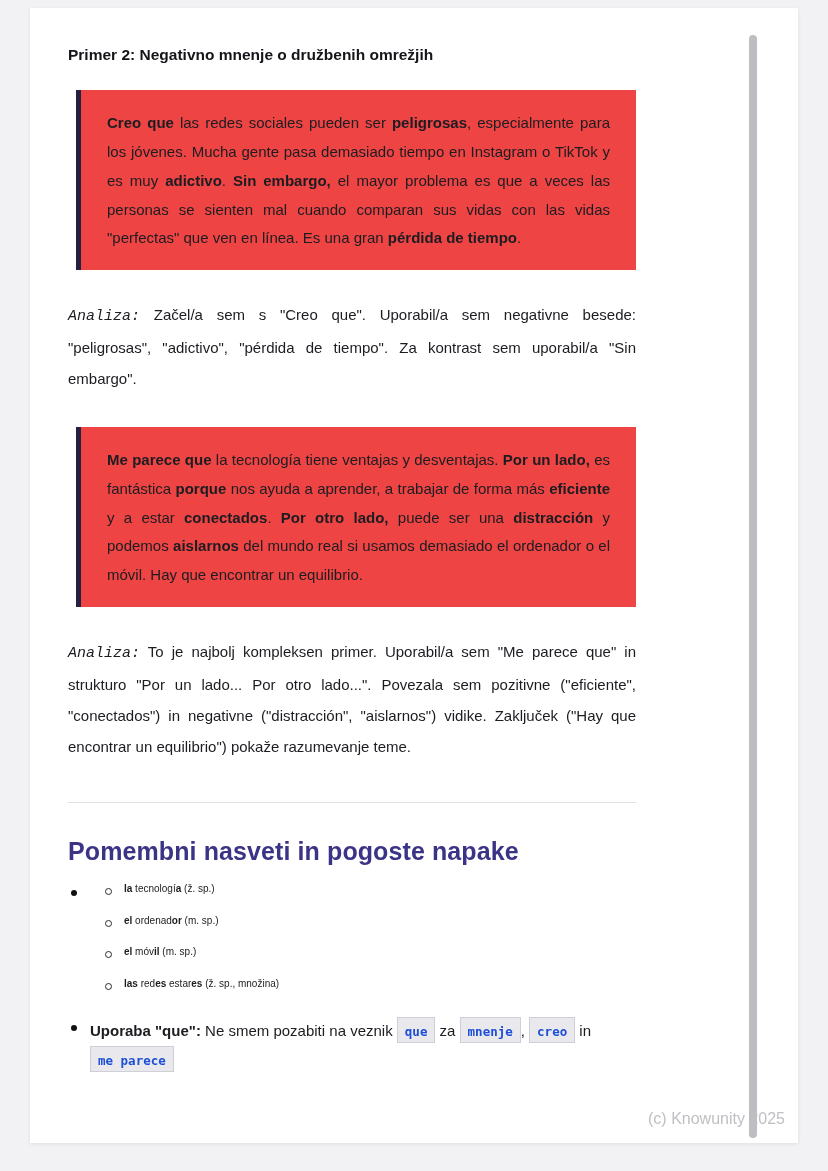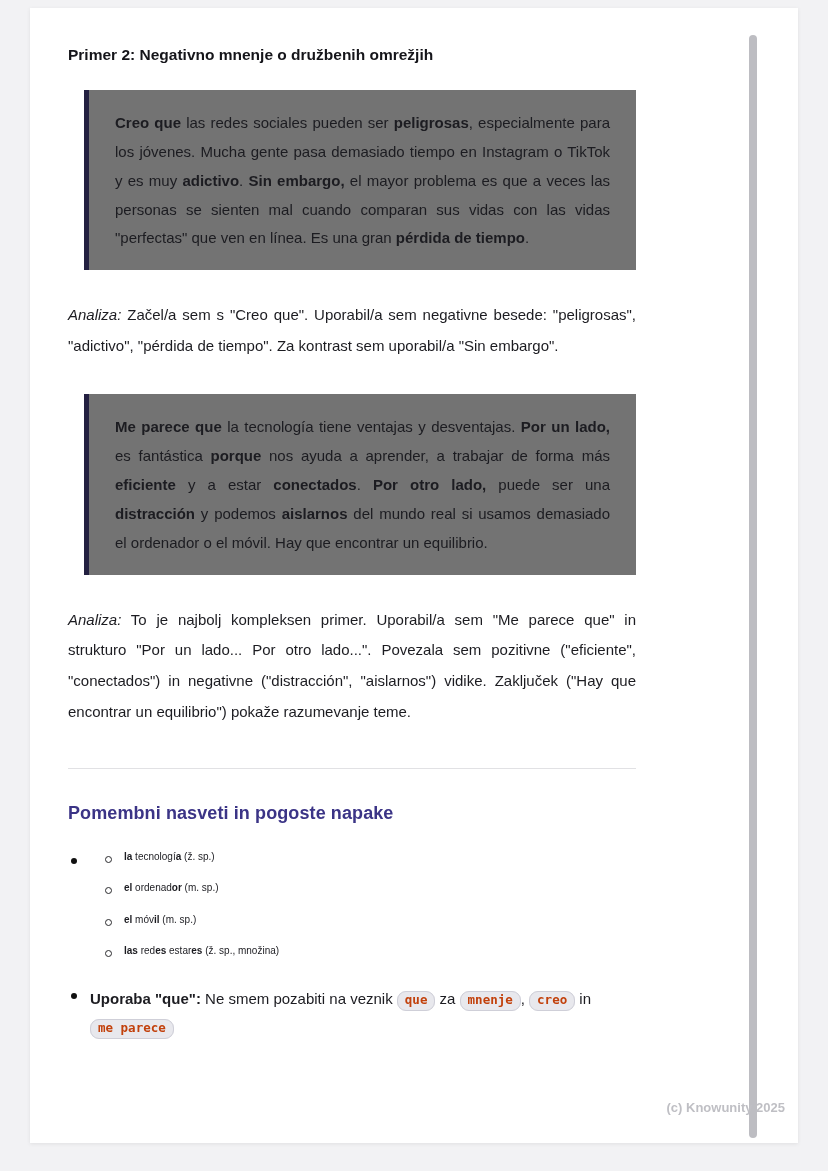--- a/index.html
+++ b/index.html
@@ -29,24 +29,24 @@
     color: #1c1c21;
   }
   h3.subhead {
     font-size: 15.5px;
     font-weight: bold;
     color: #15151a;
     margin: 0 0 24px 0;
     line-height: 1.4;
   }
   .quote {
-    background: #737373;
+    background: #ef4444;
     border-left: 5px solid #232041;
     padding: 19px 26px 17px 26px;
-    margin: 0 0 30px 16px;
+    margin: 0 0 30px 8px;
   }
   .quote p {
     margin: 0;
     font-size: 15px;
     line-height: 1.93;
     text-align: justify;
     color: #1c1c21;
   }
   .analysis {
     font-size: 15px;
@@ -54,23 +54,23 @@
     text-align: justify;
     margin: 0 0 32px 0;
     color: #1c1c21;
   }
   hr.divider {
     border: none;
     border-top: 1px solid #e1e1e4;
     margin: 40px 0 34px 0;
   }
   h2.accent-head {
-    font-size: 18px;
+    font-size: 25px;
     font-weight: bold;
-    margin: 0 0 26px 0;
+    margin: 0 0 16px 0;
     color: #3b3486;
     letter-spacing: 0.1px;
   }
   ul.toplist {
     list-style: none;
     margin: 0;
     padding: 0;
   }
   ul.toplist > li {
     position: relative;
@@ -107,48 +107,47 @@
     position: absolute;
     left: 1px;
     top: 6px;
     width: 5px;
     height: 5px;
     border: 1.5px solid #2b2b2e;
     border-radius: 50%;
     background: transparent;
   }
   .b { font-weight: bold; }
-  .i { font-style: italic; }
+  .i { font-style: italic; font-family: Liberation Mono, monospace; }
   code.chip {
     font-family: "DejaVu Sans Mono", monospace;
     font-size: 12.5px;
     font-weight: bold;
-    color: #c2410c;
+    color: #1d4ed8;
     background: #e8e8ed;
     border: 1px solid #cfcfd8;
-    border-radius: 9px;
-    padding: 0 7px 3px 7px;
+    border-radius: 0;
+    padding: 6px 7px 3px 7px;
     white-space: nowrap;
   }
   .scrollbar {
     position: absolute;
     right: 41px;
     top: 27px;
     width: 8px;
     height: 1103px;
     background: #bdbdc2;
     border-radius: 4px;
   }
   .watermark {
     position: absolute;
     right: 13px;
-    bottom: 28px;
-    font-size: 13px;
+    bottom: 15px;
+    font-size: 16px;
     color: #bfbfc4;
-    font-weight: bold;
   }
 </style>
 </head>
 <body>
 
 <div class="canvas">
   <div class="page">
     <div class="content">
 
       <h3 class="subhead">Primer 2: Negativno mnenje o družbenih omrežjih</h3>

